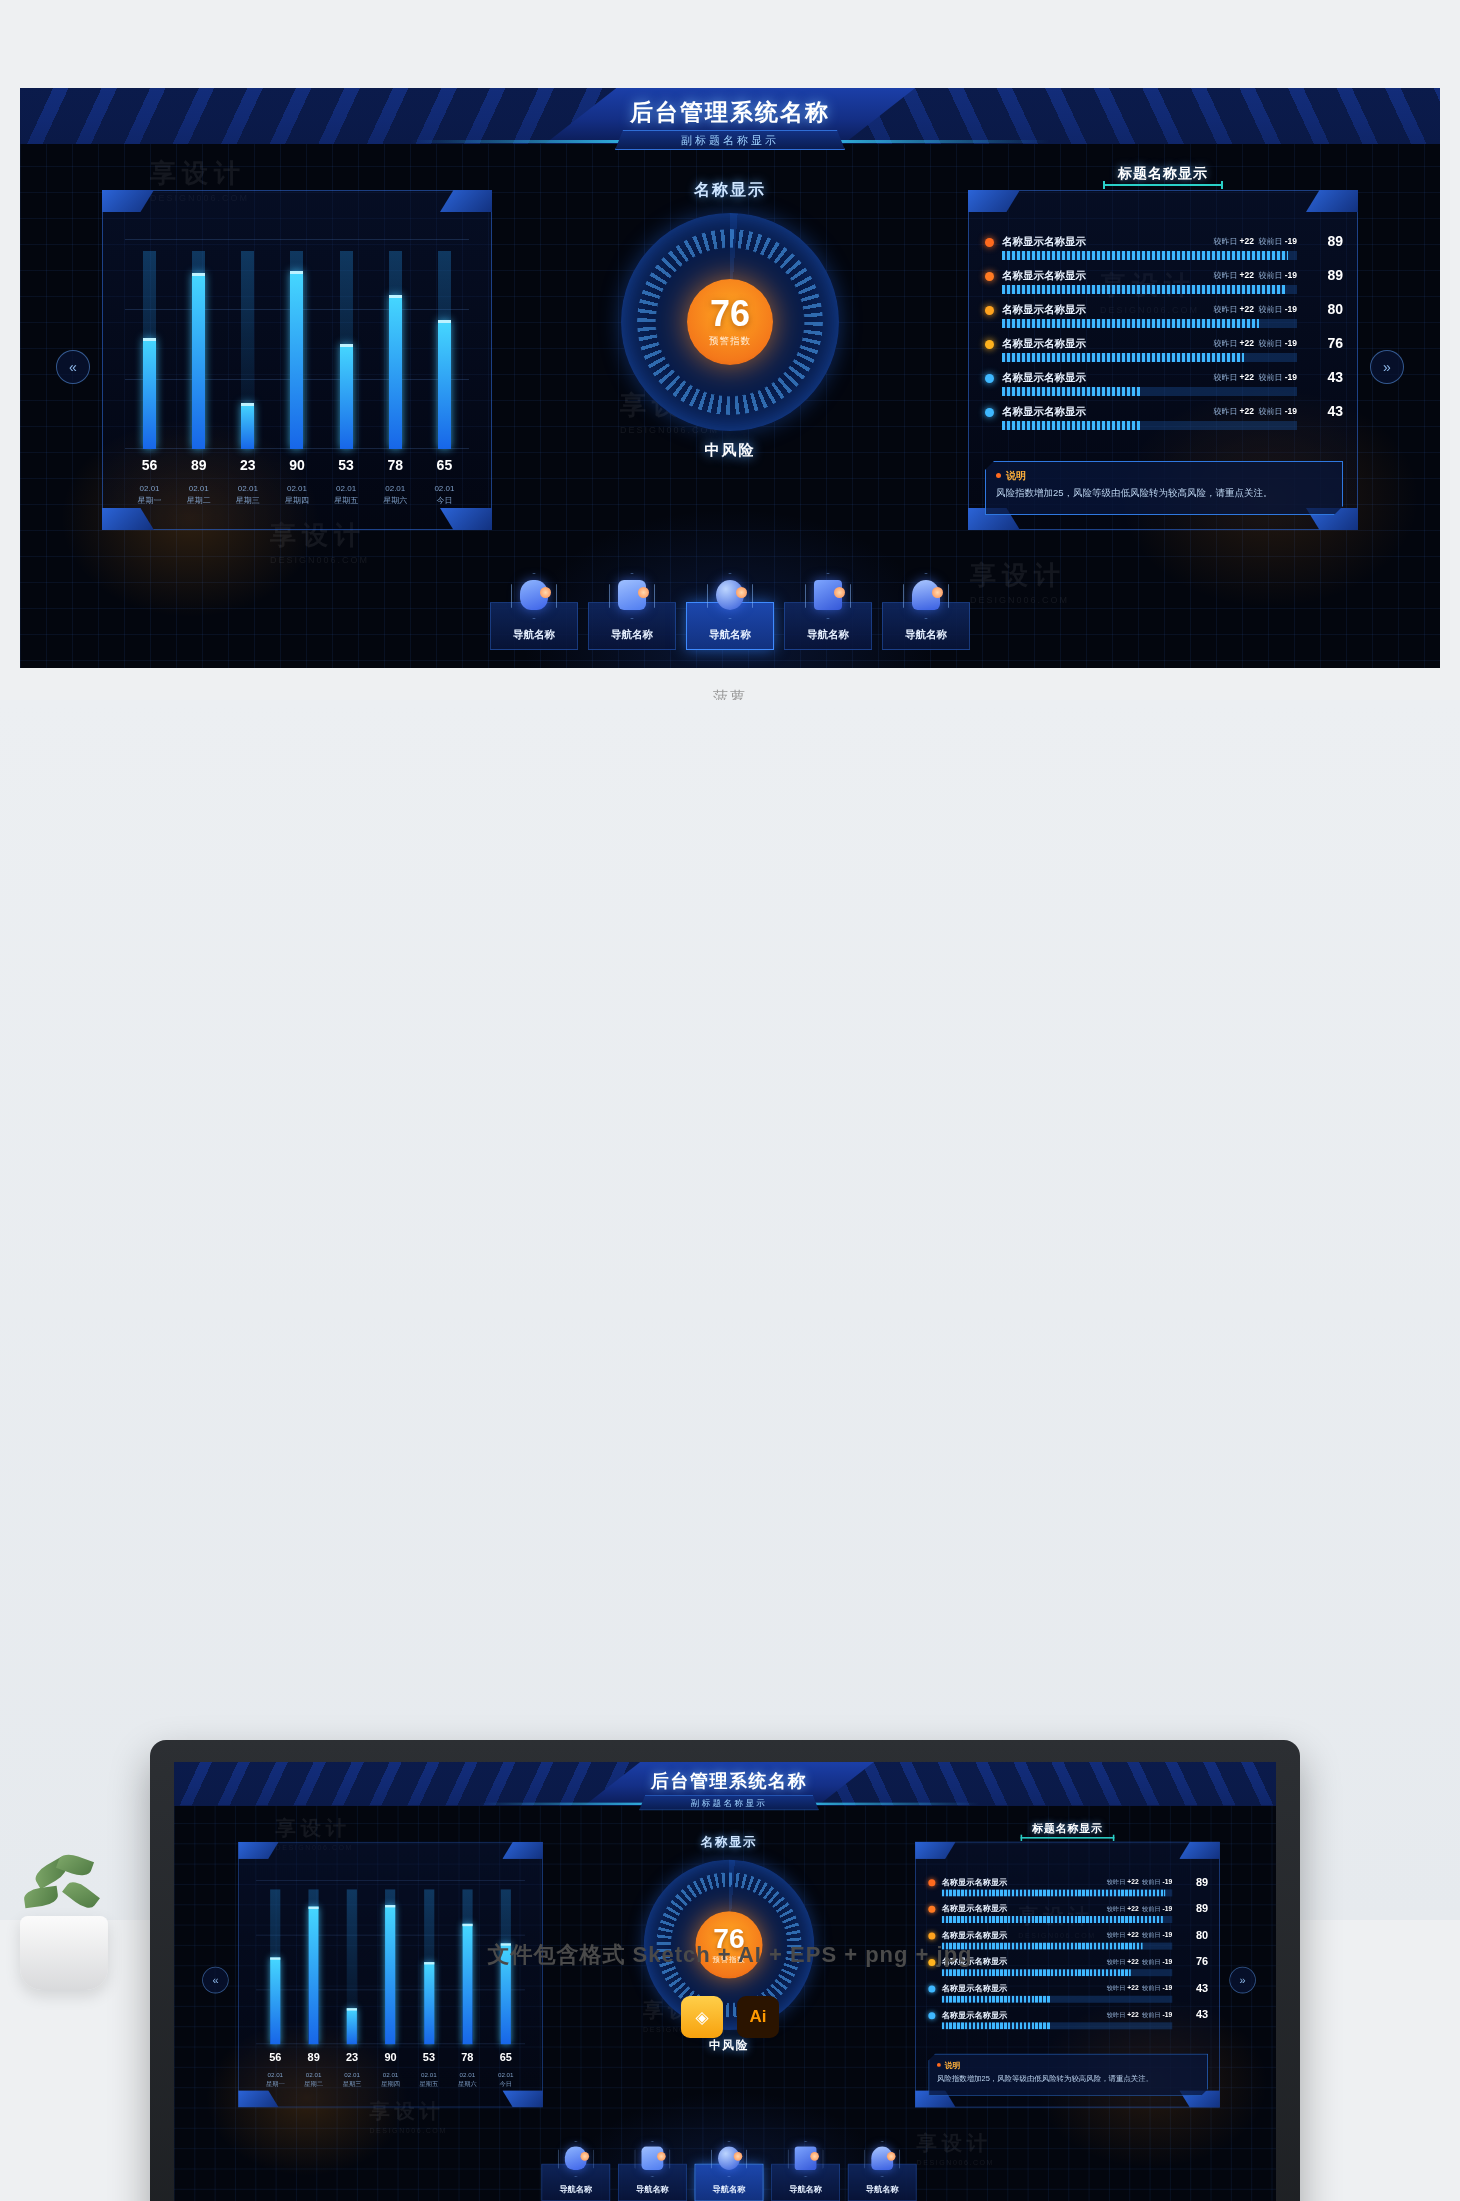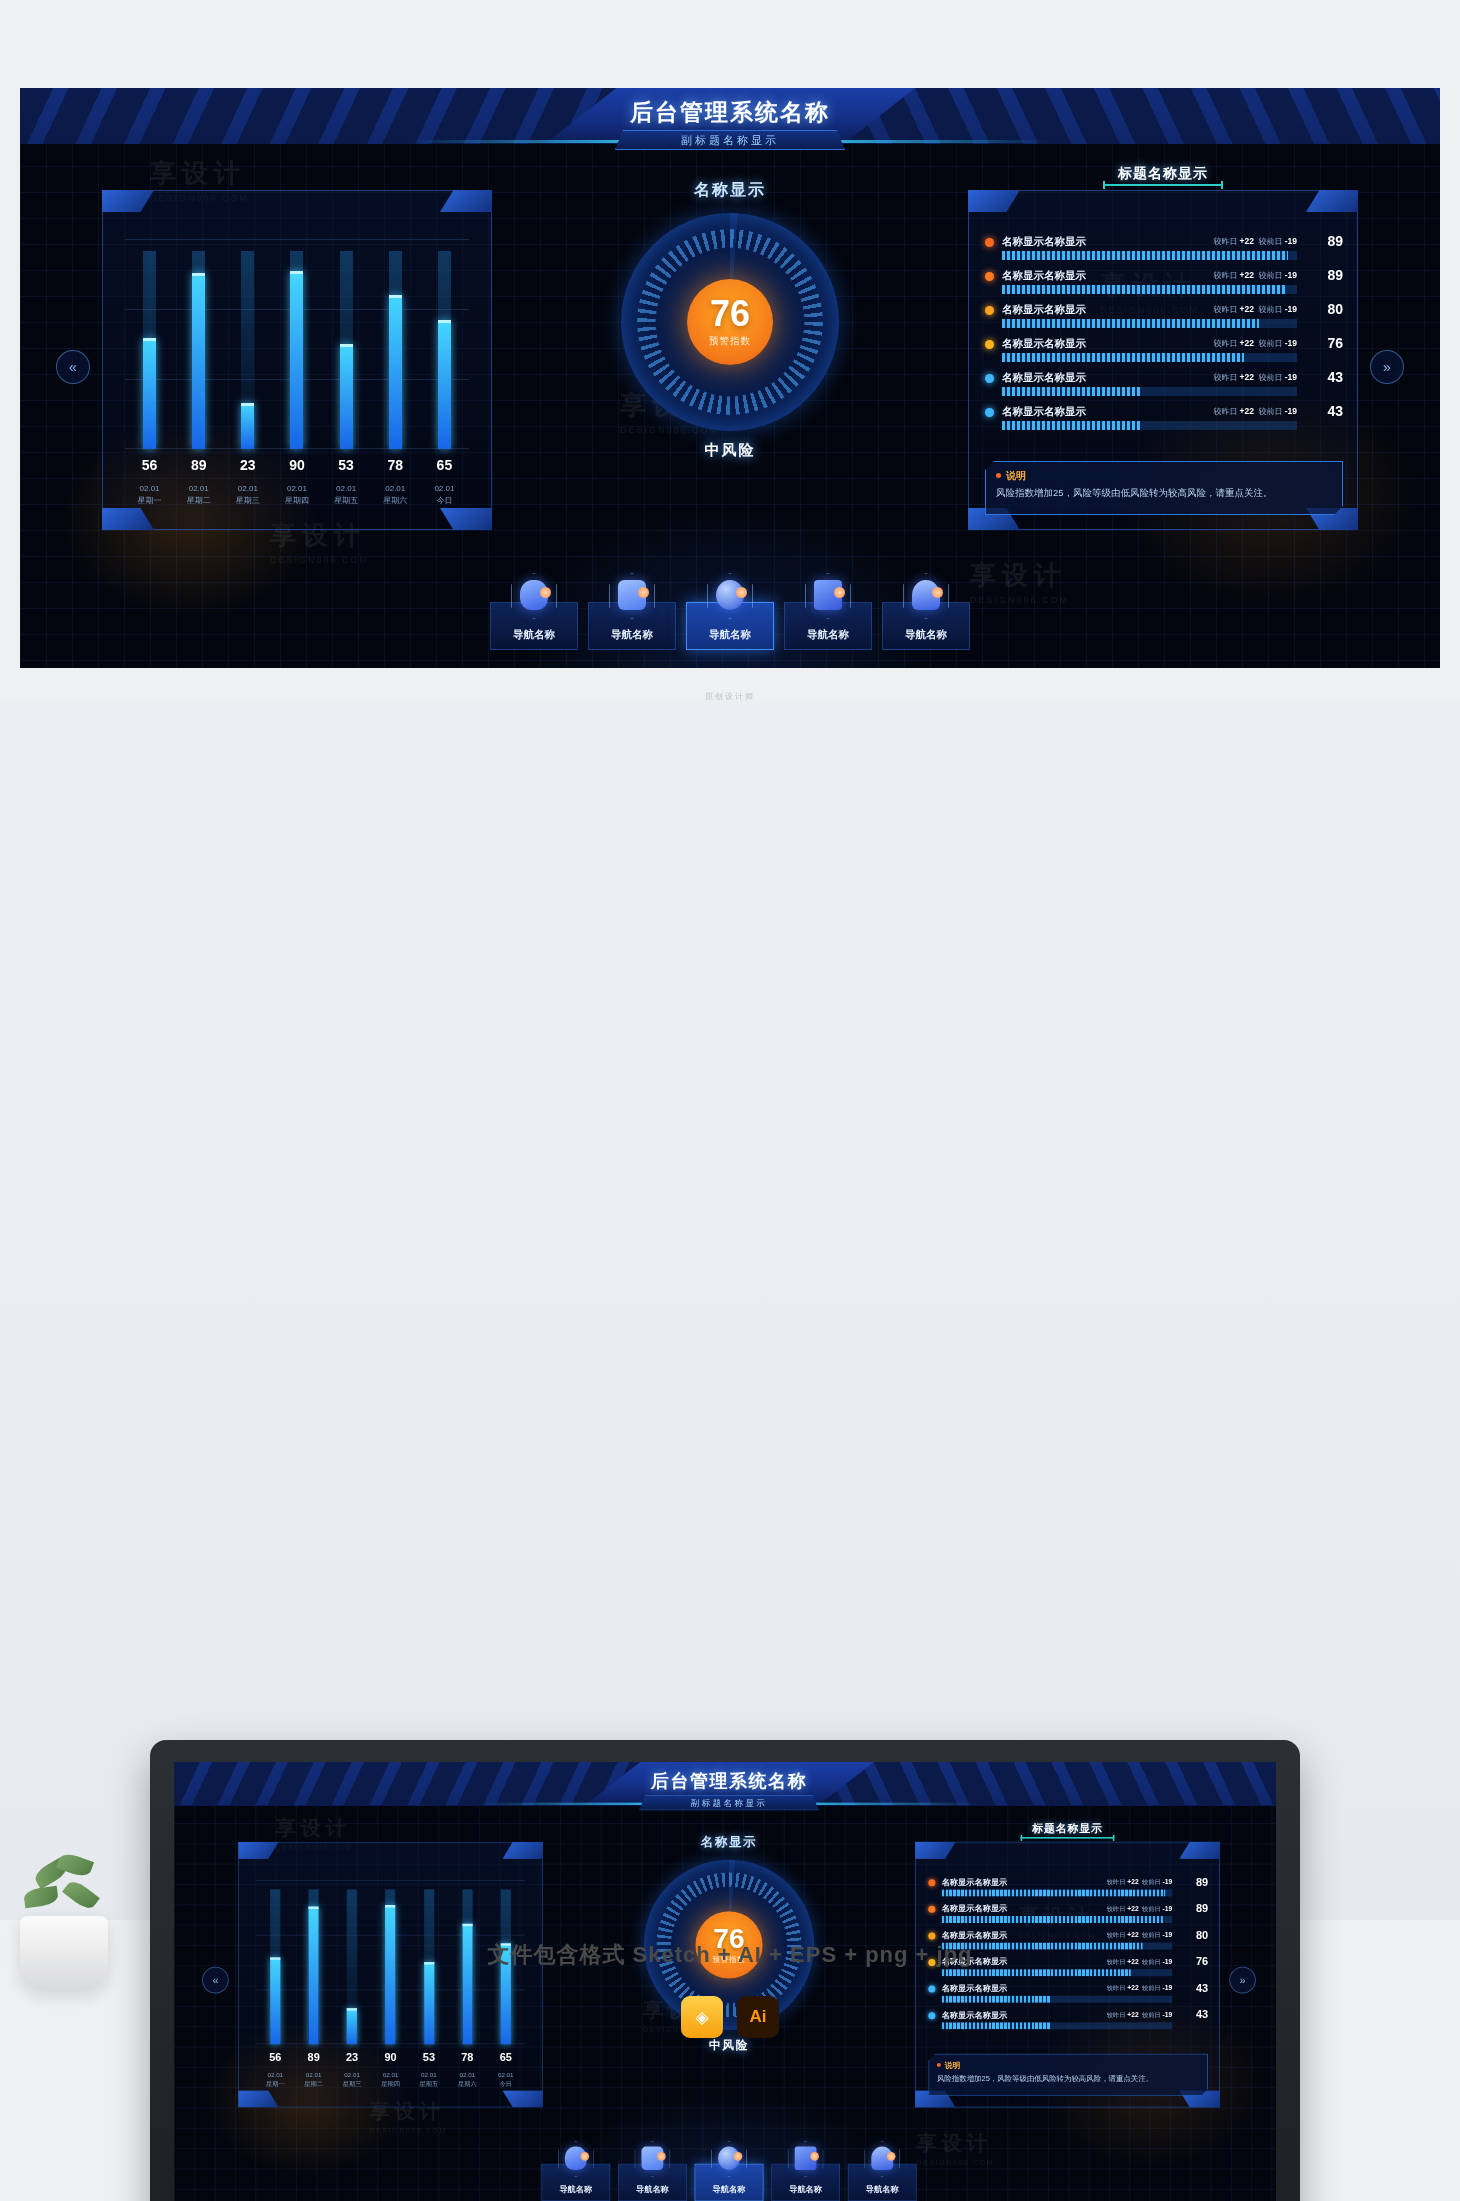--- a/index.html
+++ b/index.html
@@ -443,20 +443,21 @@
           <span class="hexframe"></span>
           <span class="blob b5"></span>
           <span class="blobdot"></span>
         </span>
         <span class="lbl">导航名称</span>
       </div>
     </div>
 </div>
 
 <div class="midcap">
+  <div class="m1">菠萝</div>
   <div class="m2">原创设计师</div>
 </div>
 
 <div class="mock">
   <div class="plant">
     <div class="leaf" style="left:28px;top:34px;transform:rotate(-30deg)"></div>
     <div class="leaf" style="left:52px;top:26px;transform:rotate(20deg)"></div>
     <div class="leaf" style="left:18px;top:58px;transform:rotate(-8deg)"></div>
     <div class="leaf" style="left:58px;top:56px;transform:rotate(38deg)"></div>
     <div class="pot"></div>

